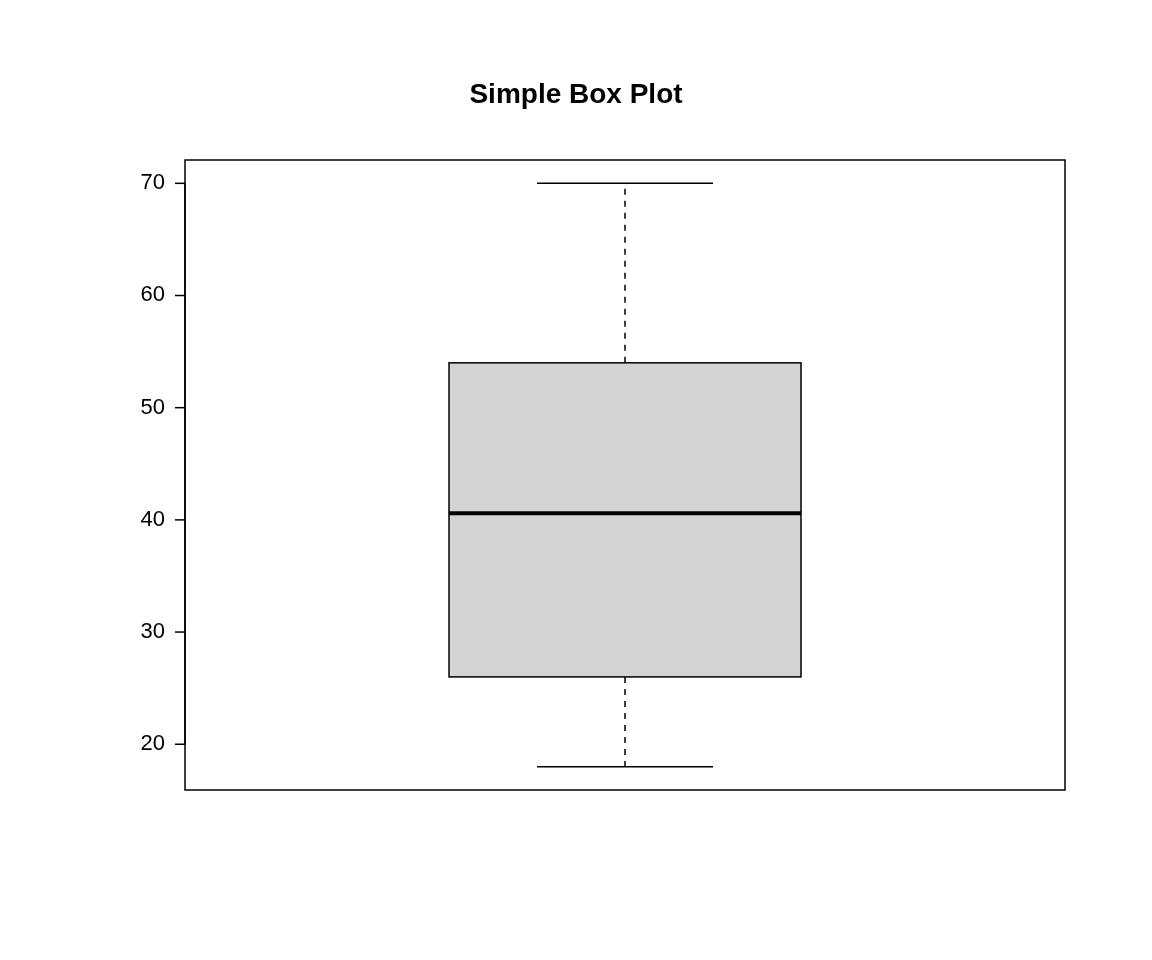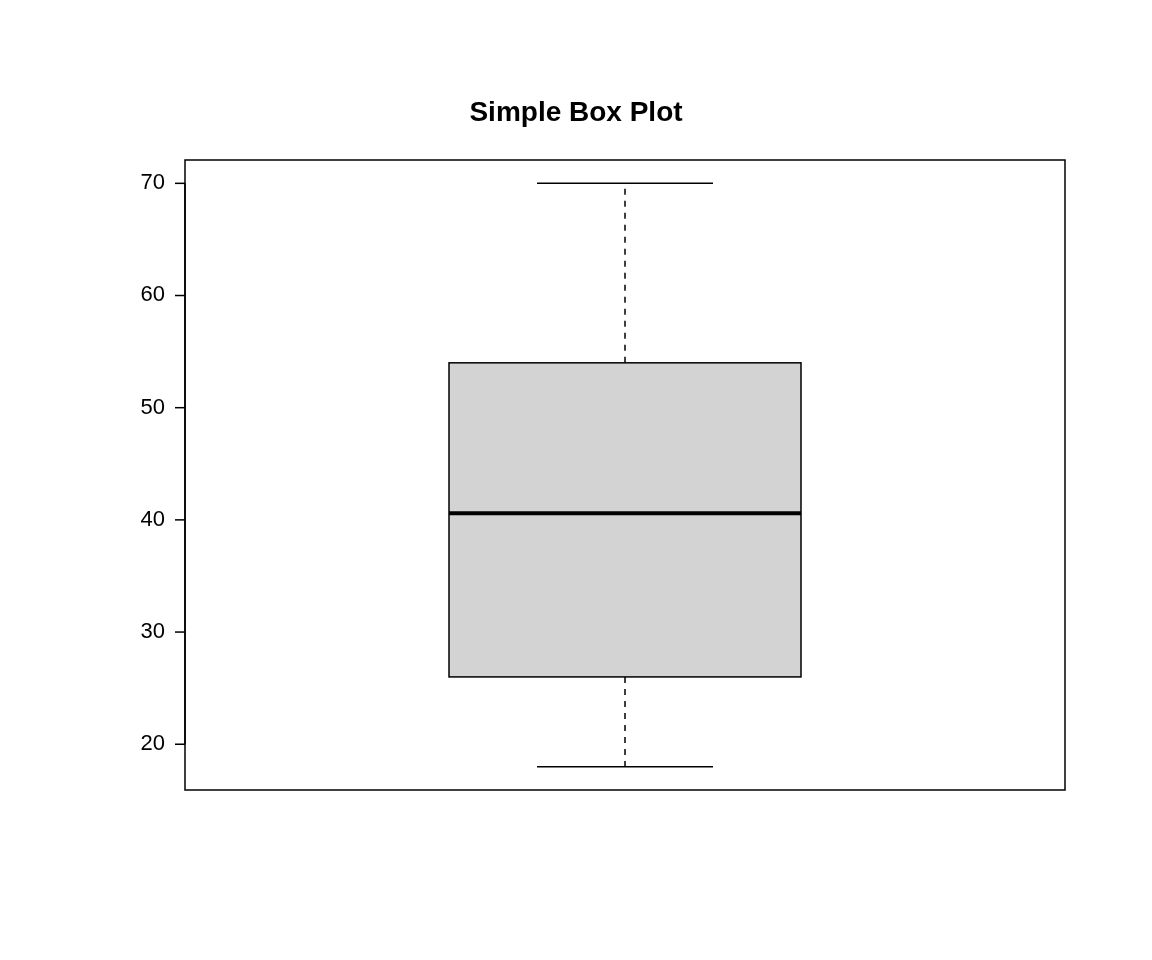--- a/index.html
+++ b/index.html
@@ -27,21 +27,21 @@
   .tick-label {
     font-size: 22px;
     fill: #000;
     font-family: Arial, Helvetica, sans-serif;
   }
 </style>
 </head>
 <body>
 
 <div class="stage">
-  <div class="title" id="chart-title" style="top: 96px;">Simple Box Plot</div>
+  <div class="title" id="chart-title" style="top: 78px;">Simple Box Plot</div>
 
   <svg id="chart-svg" width="1152" height="960" viewBox="0 0 1152 960">
       <rect x="185" y="160" width="880" height="630" fill="none" stroke="#000000" stroke-width="1.5"></rect>
       <line x1="185" y1="183.33333333333326" x2="185" y2="744.2307692307693" stroke="#000000" stroke-width="1.5"></line>
       <line x1="175" y1="744.2307692307693" x2="185" y2="744.2307692307693" stroke="#000000" stroke-width="1.5"></line>
       <text x="165" y="744.2307692307693" text-anchor="end" dominant-baseline="middle" class="tick-label">20</text>
       <line x1="175" y1="632.051282051282" x2="185" y2="632.051282051282" stroke="#000000" stroke-width="1.5"></line>
       <text x="165" y="632.051282051282" text-anchor="end" dominant-baseline="middle" class="tick-label">30</text>
       <line x1="175" y1="519.8717948717949" x2="185" y2="519.8717948717949" stroke="#000000" stroke-width="1.5"></line>
       <text x="165" y="519.8717948717949" text-anchor="end" dominant-baseline="middle" class="tick-label">40</text>

